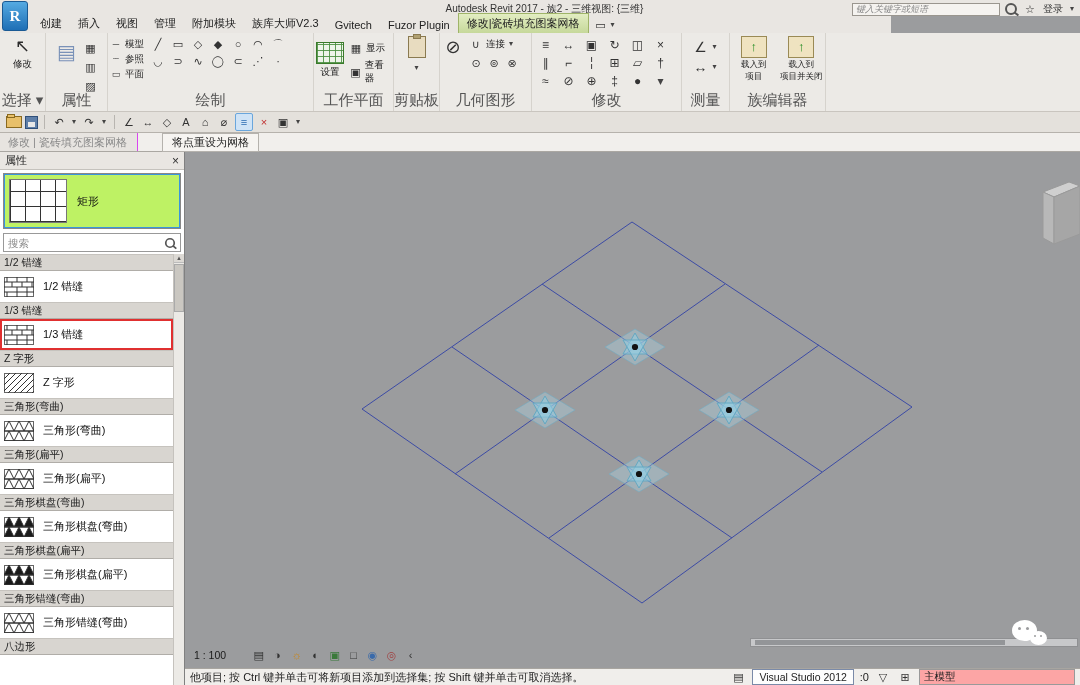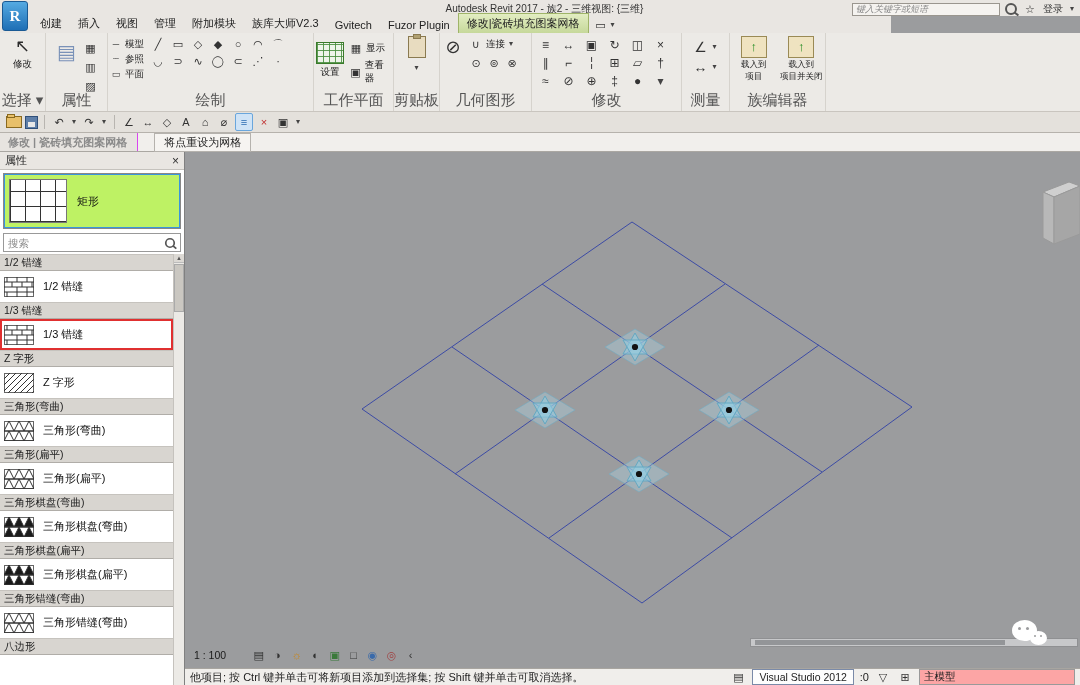--- a/index.html
+++ b/index.html
@@ -75,22 +75,22 @@
        border-bottom:1px solid #b6b2ac;display:flex;align-items:center;gap:3px;padding-left:6px;box-sizing:border-box;}
   .sep{width:1px;height:14px;background:#b8b5b0;margin:0 3px;}
   .icon-folder{width:14px;height:10px;background:#e8c06a;border:1px solid #8a6a20;position:relative;display:inline-block;}
   .icon-folder::before{content:"";position:absolute;top:-3px;left:0;width:6px;height:2px;background:#e8c06a;border:1px solid #8a6a20;}
   .icon-disk{width:11px;height:11px;background:#5f7fa8;border:1px solid #30507a;position:relative;display:inline-block;}
   .icon-disk::before{content:"";position:absolute;left:2px;top:5px;width:7px;height:5px;background:#e8e8e8;}
   .pressed{background:#cfe3f6;border:1px solid #6aa6dc;border-radius:2px;}
   
   .modebar{position:absolute;left:0;top:133px;width:1080px;height:19px;background:#f1efec;
            border-bottom:1px solid #aaa7a2;display:flex;align-items:center;font-size:11px;box-sizing:border-box;}
-  .mode-context{color:#8a8a8a;padding:0 10px 0 8px;border-right:1px solid #d946ef;height:100%;display:flex;align-items:center;background:#e7e4e0;font-weight:bold;}
-  .mode-reset{margin-left:16px;padding:1px 9px;border:1px solid #b5b2ad;background:#f6f4f1;color:#222;}
+  .mode-context{color:#8a8a8a;padding:0 10px 0 8px;border-right:1px solid #d946ef;height:100%;display:flex;align-items:center;background:#e7e4e0;}
+  .mode-reset{margin-left:24px;padding:1px 9px;border:1px solid #b5b2ad;background:#f6f4f1;color:#222;}
   
   .props{position:absolute;left:0;top:152px;width:185px;bottom:0;background:#fff;
          border-right:1px solid #808080;display:flex;flex-direction:column;box-sizing:border-box;overflow:hidden;}
   .props-head{height:17px;background:#e9e6e2;border-bottom:1px solid #c5c2bd;display:flex;align-items:center;
               font-size:11px;color:#222;padding:0 5px;justify-content:space-between;flex:0 0 auto;}
   .props-close{font-size:12px;color:#333;cursor:default;}
   .type-sel{margin:3px;border:1px solid #888;background:#fff;flex:0 0 auto;}
   .type-row{display:flex;align-items:center;gap:10px;background:#bef264;border:1px solid #3a96dd;padding:4px;}
   .type-thumb{width:58px;height:44px;background:
       repeating-linear-gradient(0deg,#333 0 1px,transparent 1px 15px),

